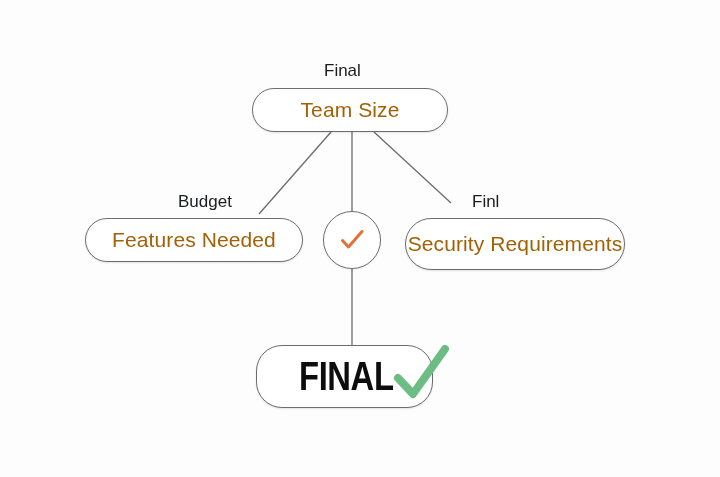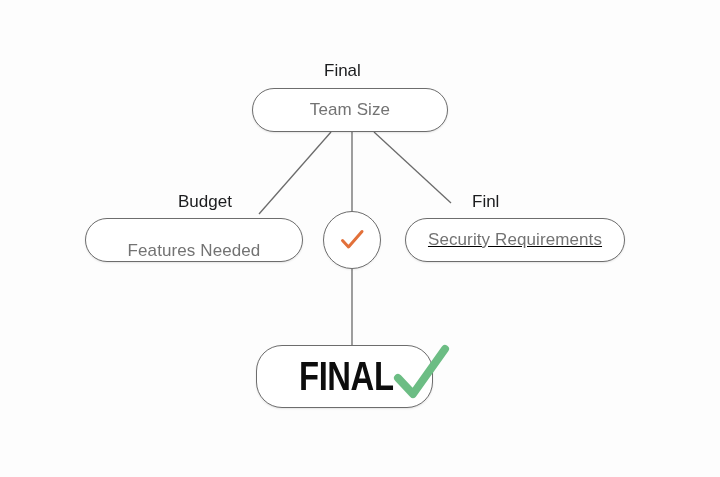--- a/index.html
+++ b/index.html
@@ -32,47 +32,45 @@
     box-sizing: border-box;
     background: #ffffff;
     border: 1.3px solid #6d6d6d;
     border-radius: 999px;
     display: flex;
     align-items: center;
     justify-content: center;
     box-shadow: 0 1px 2px rgba(0,0,0,0.10);
   }
   .node-text {
-    color: #737373;
-    font-size: 17px;
+    color: #a16207;
+    font-size: 21px;
     letter-spacing: 0.1px;
     white-space: nowrap;
   }
   
   #node-team-size {
     left: 252px;
     top: 88px;
     width: 196px;
     height: 44px;
   }
   
   #node-features-needed {
     left: 85px;
     top: 218px;
     width: 218px;
     height: 44px;
-    align-items: flex-end;
   }
   
   #node-security-requirements {
     left: 405px;
     top: 218px;
     width: 220px;
-    height: 44px;
-    text-decoration: underline;
+    height: 52px;
   }
   
   #node-check-circle {
     left: 323px;
     top: 211px;
     width: 58px;
     height: 58px;
     border-radius: 50%;
     border: 1.3px solid #6d6d6d;
     box-shadow: 0 1px 2px rgba(0,0,0,0.07);

